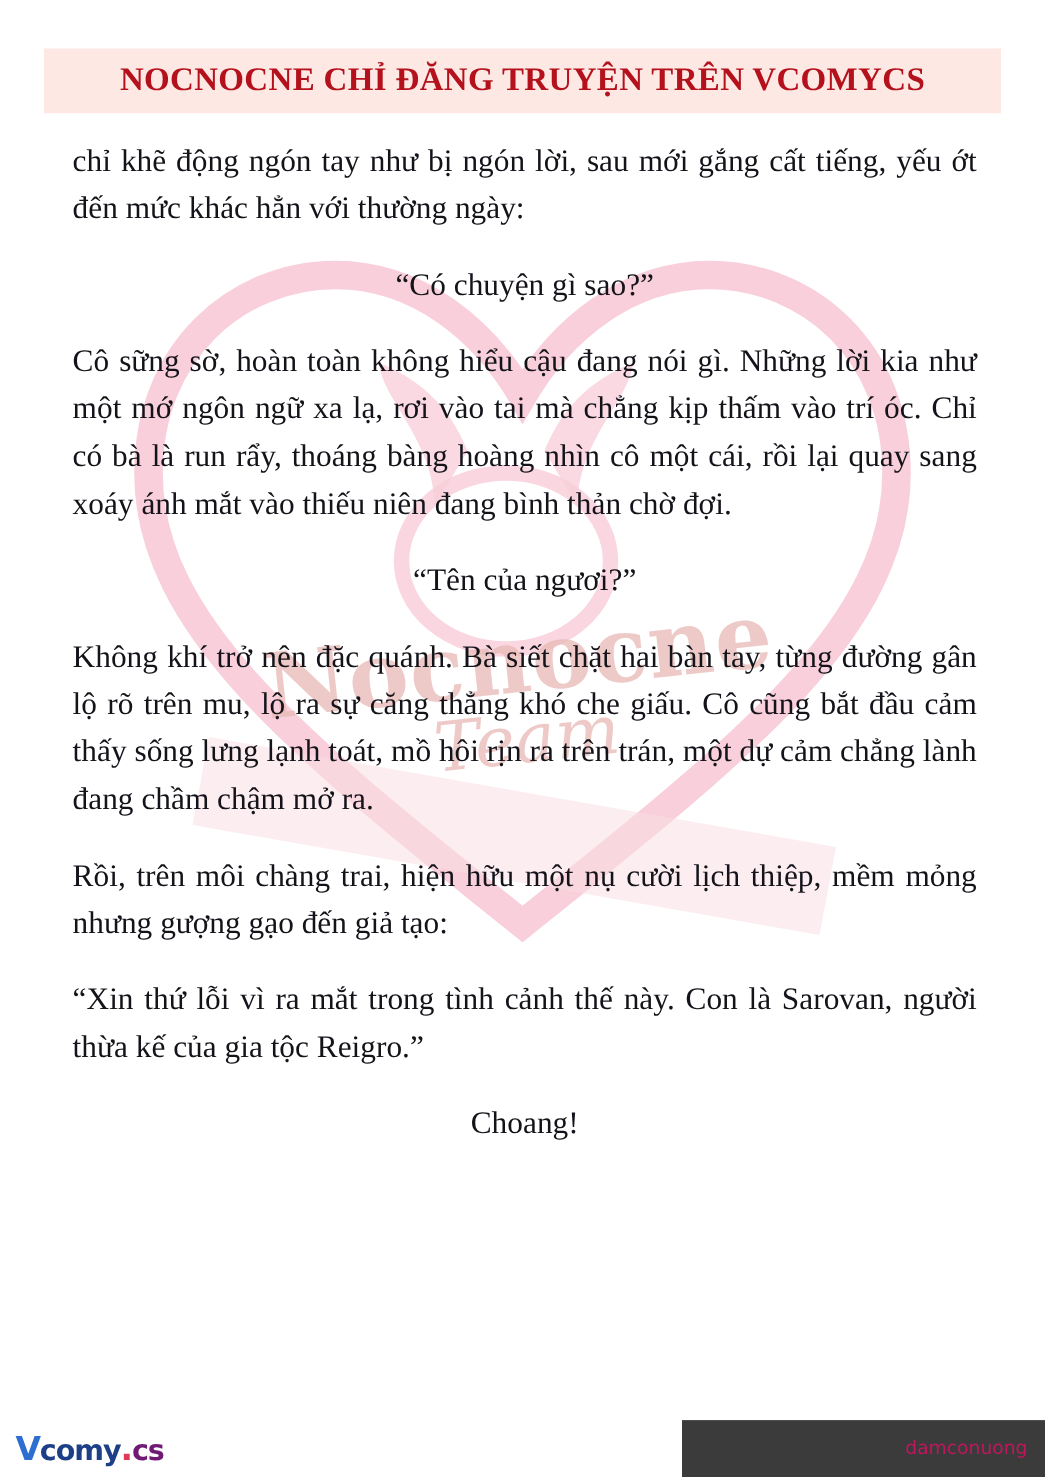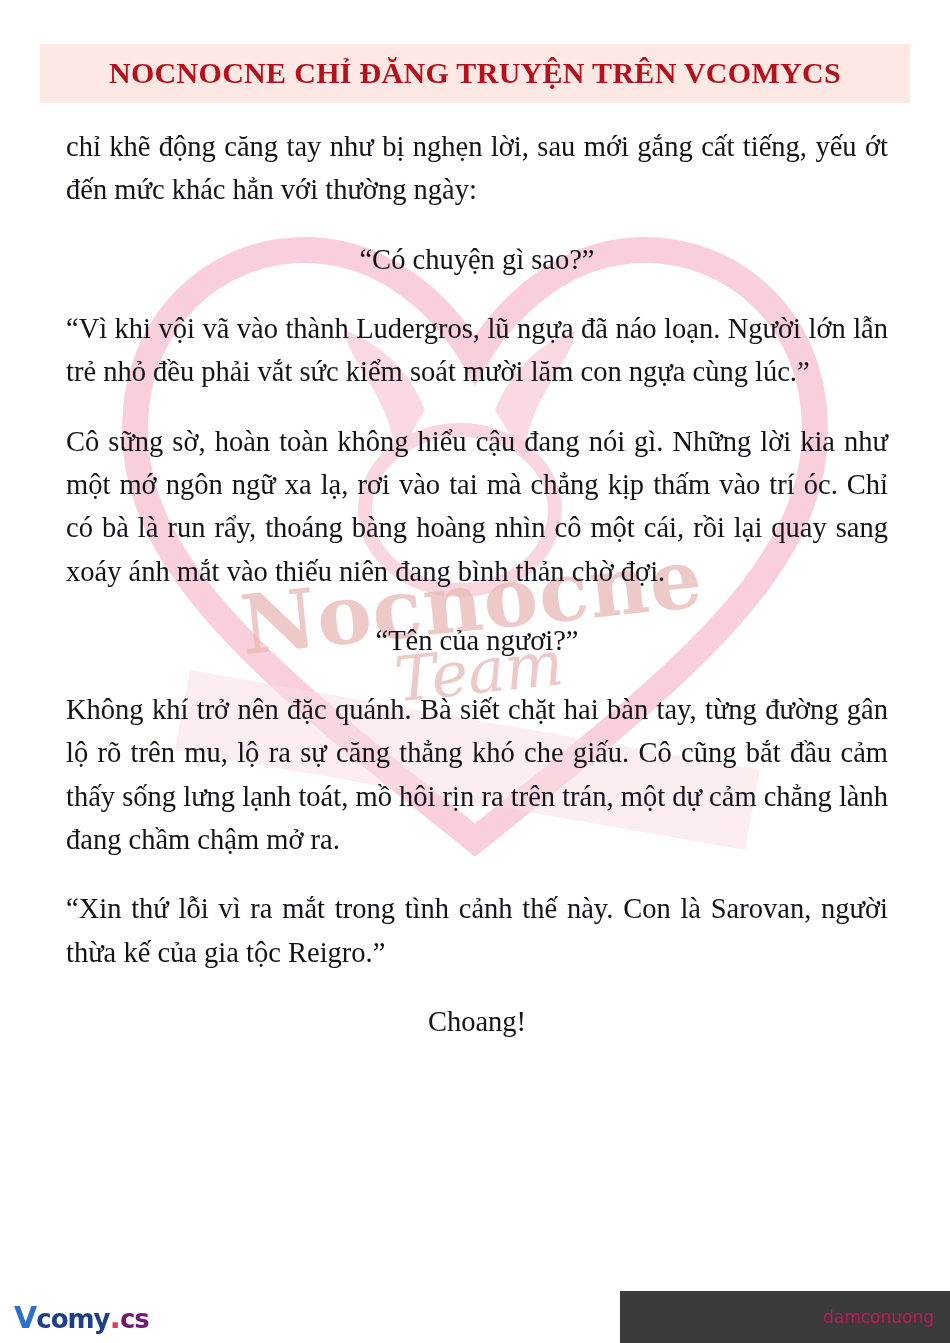--- a/index.html
+++ b/index.html
@@ -164,26 +164,26 @@
       <div class="l1">Nocnocne</div>
       <div class="l2">Team</div>
     </div>
   </div>
 
   <div class="banner">
     <div class="banner-title">NOCNOCNE CHỈ ĐĂNG TRUYỆN TRÊN VCOMYCS</div>
   </div>
 
   <div class="content">
-    <p class="para">chỉ khẽ động căng tay như bị nghẹn lời, sau mới gắng cất tiếng, yếu ớt đến mức khác hẳn với thường ngày:</p>
+    <p class="para">chỉ khẽ động ngón tay như bị ngón lời, sau mới gắng cất tiếng, yếu ớt đến mức khác hẳn với thường ngày:</p>
     <p class="para nojust">“Có chuyện gì sao?”</p>
-    <p class="para">“Vì khi vội vã vào thành Ludergros, lũ ngựa đã náo loạn. Người lớn lẫn trẻ nhỏ đều phải vắt sức kiểm soát mười lăm con ngựa cùng lúc.”</p>
     <p class="para">Cô sững sờ, hoàn toàn không hiểu cậu đang nói gì. Những lời kia như một mớ ngôn ngữ xa lạ, rơi vào tai mà chẳng kịp thấm vào trí óc. Chỉ có bà là run rẩy, thoáng bàng hoàng nhìn cô một cái, rồi lại quay sang xoáy ánh mắt vào thiếu niên đang bình thản chờ đợi.</p>
     <p class="para nojust">“Tên của ngươi?”</p>
     <p class="para">Không khí trở nên đặc quánh. Bà siết chặt hai bàn tay, từng đường gân lộ rõ trên mu, lộ ra sự căng thẳng khó che giấu. Cô cũng bắt đầu cảm thấy sống lưng lạnh toát, mồ hôi rịn ra trên trán, một dự cảm chẳng lành đang chầm chậm mở ra.</p>
+    <p class="para">Rồi, trên môi chàng trai, hiện hữu một nụ cười lịch thiệp, mềm mỏng nhưng gượng gạo đến giả tạo:</p>
     <p class="para">“Xin thứ lỗi vì ra mắt trong tình cảnh thế này. Con là Sarovan, người thừa kế của gia tộc Reigro.”</p>
     <p class="para nojust">Choang!</p>
   </div>
 
   <div class="footer">
     <div class="footer-right-bg"></div>
     <div class="footer-left-bg"></div>
     <div class="footer-strip">
       <div class="brand">
         <span class="v">V</span>

